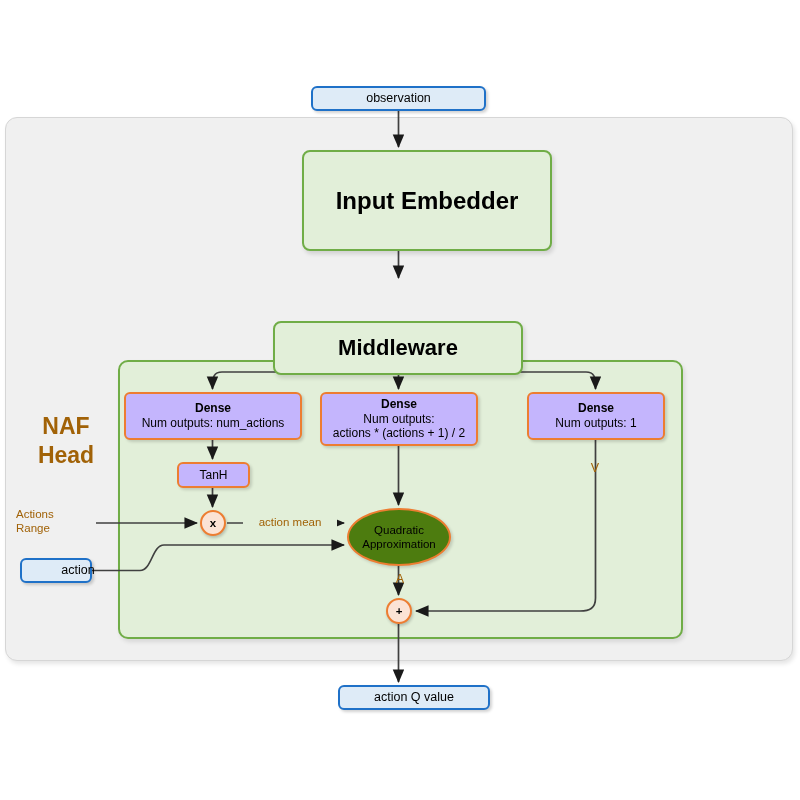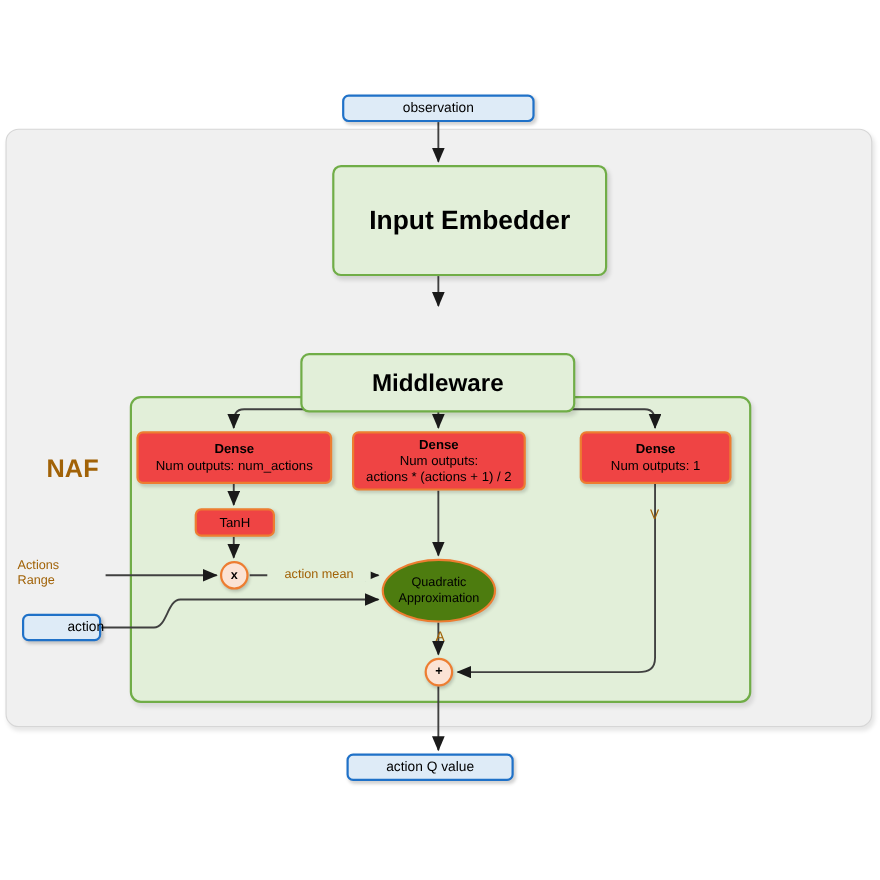--- a/index.html
+++ b/index.html
@@ -30,21 +30,21 @@
         color:#000;line-height:1.22;}
   .blue-box{
     background:#DEEBF7;border:2.5px solid#1F71C8;border-radius:6px;
     font-size:12.5px;box-shadow:2px 2px 3px rgba(0,0,0,0.18);
   }
   .green-box{
     background:#E2EFD9;border:2.5px solid #70AD47;border-radius:8px;
     font-weight:bold;box-shadow:2px 3px 4px rgba(0,0,0,0.13);
   }
   .orange-box{
-    background:#ef4444;border:2.5px solid #ED7D31;border-radius:6px;
+    background:#c4b5fd;border:2.5px solid #ED7D31;border-radius:6px;
     font-size:12px;box-shadow:2px 2px 3px rgba(0,0,0,0.15);
   }
   .orange-ellipse{
     background:#4d7c0f;border:2.5px solid #ED7D31;border-radius:50%;
     font-size:12px;box-shadow:2px 2px 3px rgba(0,0,0,0.15);
   }
   .op-circle{
     background:#FBE3D5;border:2.5px solid #ED7D31;border-radius:50%;
     font-size:11.5px;font-weight:bold;
     box-shadow:1px 2px 3px rgba(0,0,0,0.20);
@@ -55,21 +55,21 @@
   #input-embedder{left:273px;top:150px;width:250px;height:101px;font-size:24px;margin-left:29px;}
   #middleware{left:273px;top:281px;width:250px;height:54px;font-size:22px;margin-top:40px;}
   #dense-left{left:124px;top:392px;width:178px;height:48px;}
   #dense-mid{left:320px;top:392px;width:158px;height:54px;}
   #dense-right{left:527px;top:392px;width:138px;height:48px;}
   #tanh{left:177px;top:462px;width:73px;height:26px;}
   #mul-circle{left:200px;top:510px;width:26px;height:26px;}
   #quad-approx{left:347px;top:508px;width:104px;height:58px;font-size:11.5px;}
   #add-circle{left:386px;top:598px;width:26px;height:26px;}
   #action-box{left:20px;top:558px;width:72px;height:25px;padding-left:44px;}
-  #action-q-value{left:315px;top:685px;width:152px;height:25px;}
+  #action-q-value{left:338px;top:685px;width:152px;height:25px;}
 
   
   .lbl{position:absolute;color:#a16207;text-align:center;line-height:1.25;}
   #naf-title{left:20px;top:412px;width:92px;font-size:23px;font-weight:bold;}
   #actions-range{left:16px;top:507px;width:84px;font-size:11.5px;text-align:left;}
   #action-mean-lbl{left:243px;top:515px;width:92px;font-size:11.5px;
                    background:#E2EFD9;padding:0 1px;}
   #v-lbl{left:585px;top:461px;width:20px;font-size:12.5px;}
   #a-lbl{left:390px;top:572px;width:20px;font-size:12.5px;}
 
@@ -163,20 +163,21 @@
   </div>
 
   <div class="node op-circle" id="add-circle">+</div>
 
   <div class="node blue-box" id="action-box">action</div>
 
   <div class="node blue-box" id="action-q-value">action Q value</div>
 
   <div class="lbl" id="naf-title">
     <div>NAF</div>
+    <div>Head</div>
   </div>
 
   <div class="lbl" id="actions-range">
     <div>Actions</div>
     <div>Range</div>
   </div>
 
   <div class="lbl" id="action-mean-lbl">action mean</div>
 
   <div class="lbl" id="v-lbl">V</div>

